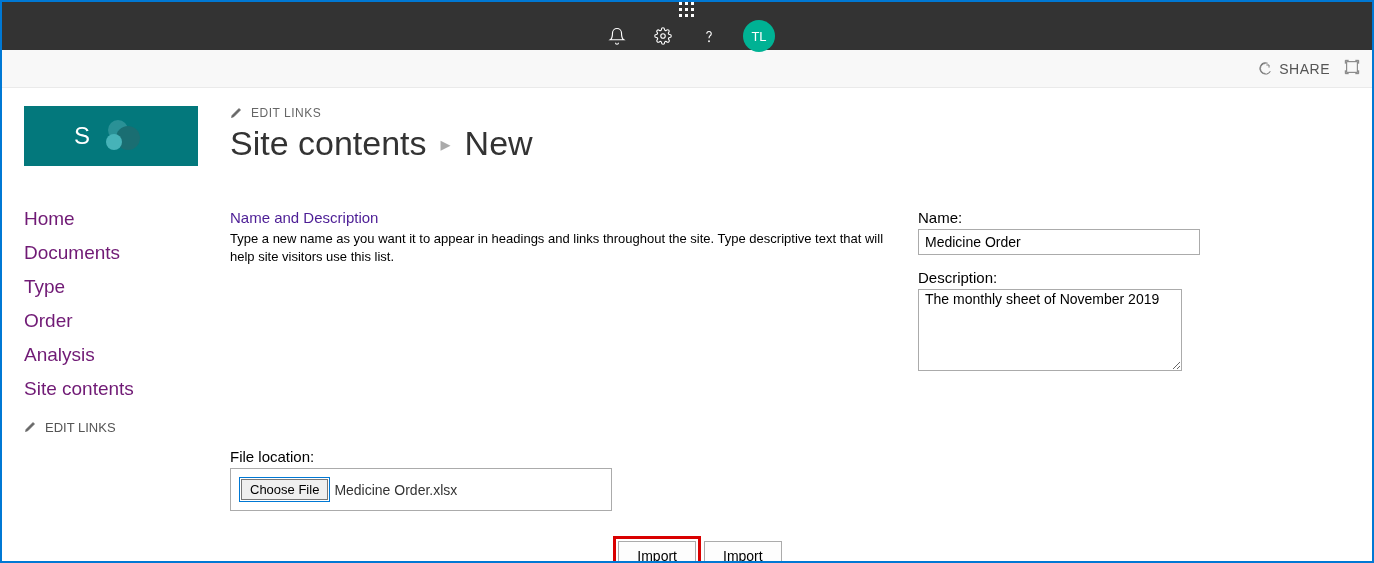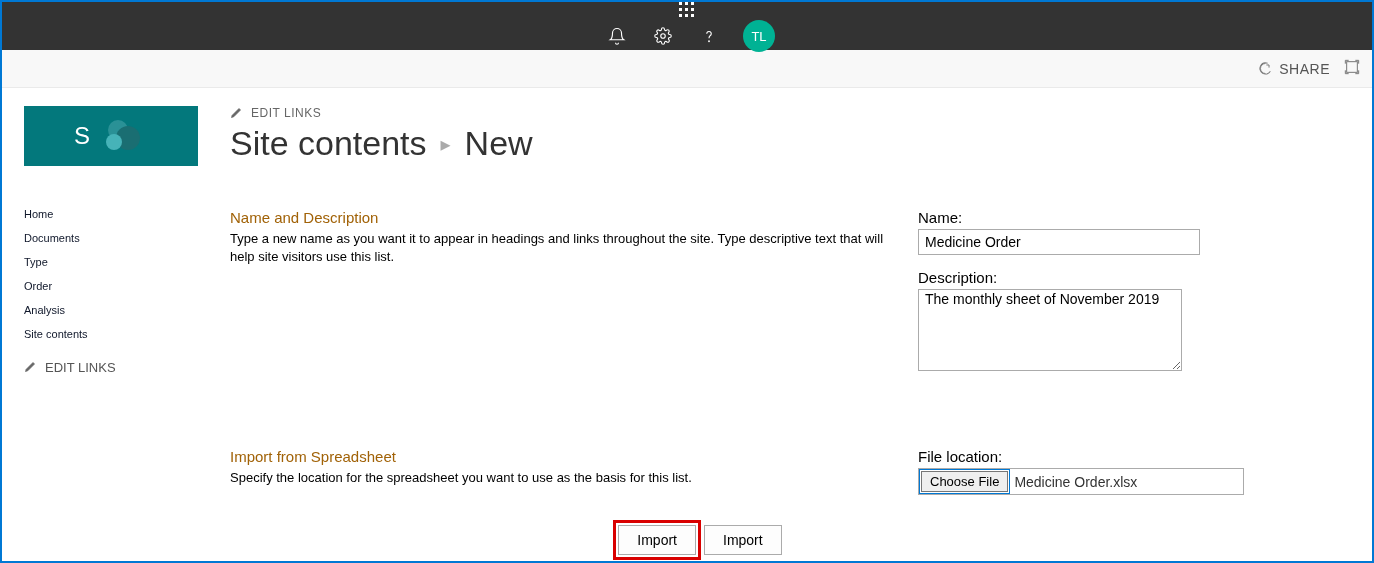--- a/index.html
+++ b/index.html
@@ -21,43 +21,43 @@
 .focus-btn { cursor: pointer; }
 .focus-btn svg { stroke: #777; fill: none; }
 
 
 .main { display: flex; padding: 18px 22px 0 22px; }
 .side { width: 198px; flex-shrink: 0; }
 .logo { width: 174px; height: 60px; background: #03787c; display: flex; align-items: center; justify-content: center; margin-bottom: 36px; position: relative; }
 .logo-s { color: #fff; font-size: 24px; font-weight: 400; position: absolute; left: 50px; }
 .logo-circles { position: absolute; left: 80px; }
 .nav { list-style: none; }
-.nav li { font-size: 11px; color: #0f172a; padding: 6px 0; cursor: pointer; }
+.nav li { font-size: 19px; color: #701a75; padding: 6px 0; cursor: pointer; }
 .edit-links-side { display: flex; align-items: center; gap: 8px; color: #555; font-size: 13px; margin-top: 14px; cursor: pointer; }
 
 
 .content { flex: 1; padding-left: 8px; }
 .edit-links-top { display: flex; align-items: center; gap: 8px; color: #666; font-size: 12px; cursor: pointer; letter-spacing: 0.5px; }
 .pencil { width: 13px; height: 13px; }
 .pencil svg { stroke: #666; fill: #666; }
 .page-title { font-size: 34px; font-weight: 300; color: #333; margin-top: 4px; display: flex; align-items: center; gap: 14px; }
 .title-sep { color: #aaa; font-size: 20px; }
 
 
 .form-area { margin-top: 46px; }
 .form-row { display: flex; margin-bottom: 60px; }
 .form-left { width: 688px; padding-right: 30px; }
-.section-title { font-size: 15px; color: #a16207; margin-bottom: 4px; }
+.section-title { font-size: 15px; color: #4c1d95; margin-bottom: 4px; }
 .section-desc { font-size: 13px; color: #000000; line-height: 1.4; }
 .form-right { flex: 1; }
 .field { margin-bottom: 14px; }
 .field-label { font-size: 15px; color: #000000; margin-bottom: 3px; display: block; }
 .text-input { width: 282px; padding: 4px 6px; border: 1px solid #ababab; font-size: 14px; font-family: inherit; }
 .textarea { width: 264px; height: 82px; padding: 1px 6px; border: 1px solid #ababab; font-size: 14px; font-family: inherit; resize: both; }
-.file-row { display: flex; align-items: center; border: 1px solid #ababab; width: 326px; padding: 2px; }
+.file-row { display: flex; align-items: center; border: 1px solid #ababab; width: 382px; padding: 10px; }
 .choose-file { border: 1px solid #767676; background: #efefef; padding: 2px 8px; font-size: 13px; cursor: pointer; outline: 1px solid #0078d4; outline-offset: 1px; }
 .file-name { margin-left: 6px; font-size: 14px; color: #333; }
 
 
 .button-row { display: flex; justify-content: center; gap: 8px; margin-top: -14px; padding-right: 180px; }
 .btn { border: 1px solid #ababab; background: #fdfdfd; padding: 6px 18px; font-size: 14px; cursor: pointer; font-family: inherit; }
 .btn-import { outline: 3px solid #d90000; outline-offset: 2px; }
 
 </style>
 </head>
@@ -181,24 +181,20 @@
             <input class="text-input" type="text" value="Medicine Order" style="">
           </div>
           <div class="field">
             <label class="field-label">Description:</label>
             <textarea class="textarea" style="">The monthly sheet of November 2019</textarea>
           </div>
         </div>
       </div>
 
       <div class="form-row" style="margin-bottom:30px;">
-        <div class="form-left">
-          <div class="section-title">Import from Spreadsheet</div>
-          <div class="section-desc">Specify the location for the spreadsheet you want to use as the basis for this list.</div>
-        </div>
         <div class="form-right">
           <div class="field">
             <label class="field-label">File location:</label>
             <div class="file-row">
               <button class="choose-file">Choose File</button>
               <span class="file-name">Medicine Order.xlsx</span>
             </div>
           </div>
         </div>
       </div>

